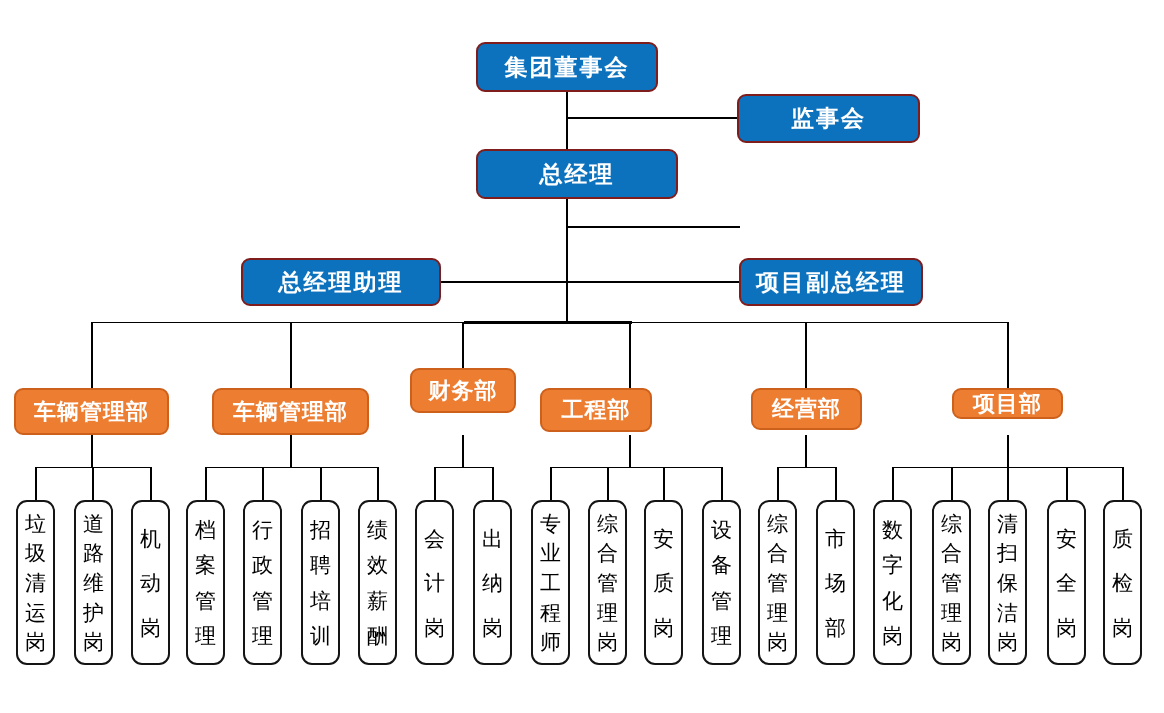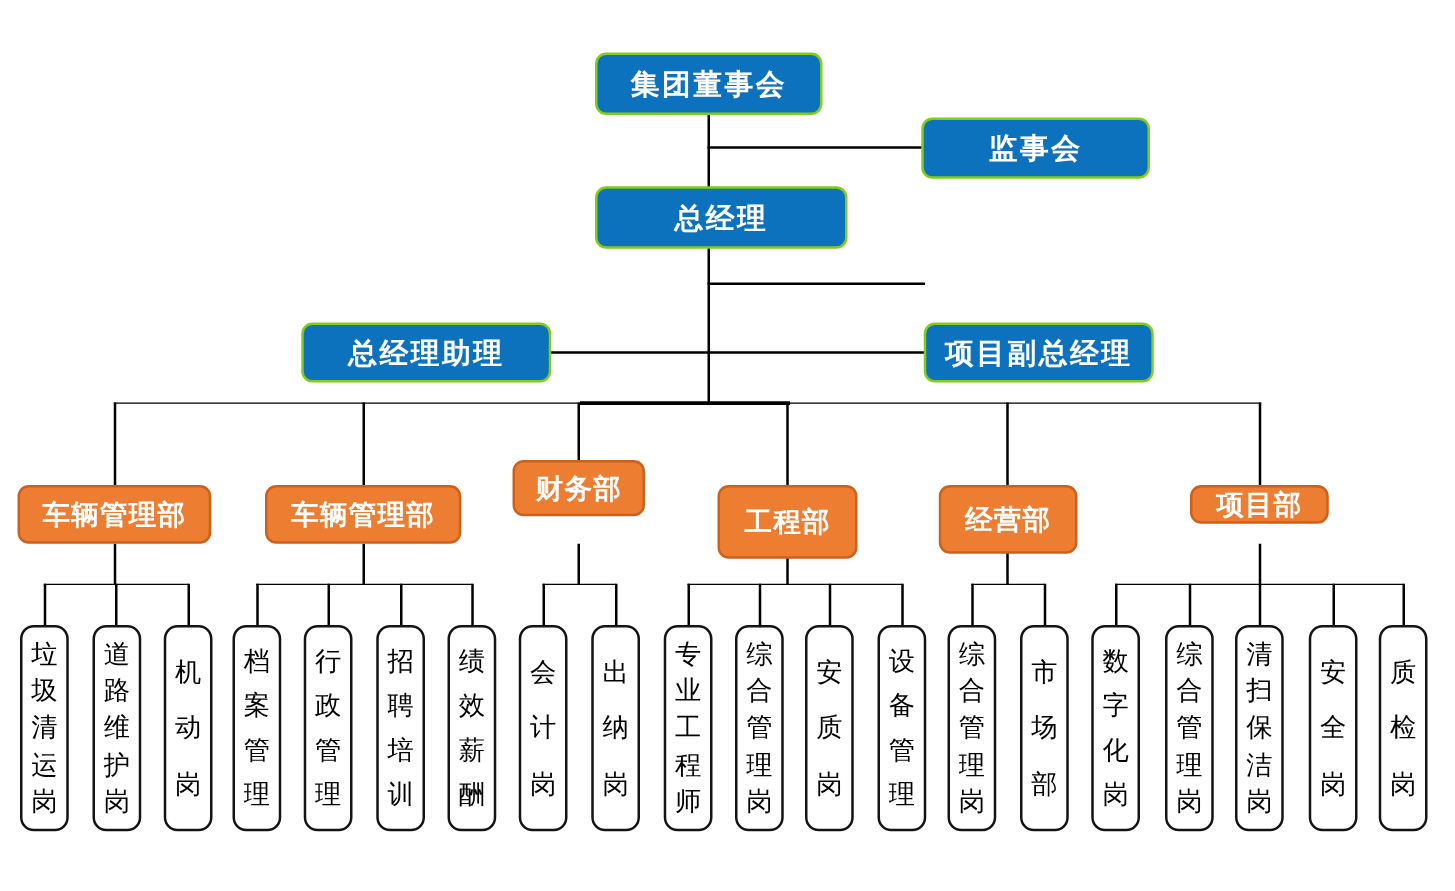--- a/index.html
+++ b/index.html
@@ -1,19 +1,19 @@
 <!DOCTYPE html>
 <html><head>
 <meta charset="utf-8">
 <style>
   html,body{margin:0;padding:0;background:#fff;}
   body{font-family:"Liberation Sans","DejaVu Sans",sans-serif;}
   #canvas{position:relative;width:1164px;height:713px;background:#ffffff;overflow:hidden;}
   .node{position:absolute;display:flex;align-items:center;justify-content:center;box-sizing:border-box;text-align:center;}
-  .blue{background:#0d72bd;border:2px solid #84cc16;border-radius:9px;color:#ffffff;font-weight:bold;font-size:23px;letter-spacing:2px;}
+  .blue{background:#0d72bd;border:2px solid #7f1d1d;border-radius:9px;color:#ffffff;font-weight:bold;font-size:23px;letter-spacing:2px;}
   .orange{background:#ed7d31;border:2px solid #cd611c;border-radius:9px;color:#ffffff;font-weight:bold;font-size:22px;letter-spacing:1px;}
   .leaf{background:#ffffff;border:2px solid #141414;border-radius:11px;color:#000000;font-size:21px;font-weight:400;
         flex-direction:column;justify-content:space-evenly;padding:2px 0;}
   .leaf span{display:block;line-height:1;text-align:center;}
   .ln{position:absolute;background:#000000;}
 </style>
 </head>
 <body>
 
 <div id="canvas">
@@ -75,22 +75,22 @@
 
   <div class="node blue" style="left:476px;top:42px;width:182px;height:50px">集团董事会</div>
   <div class="node blue" style="left:737px;top:94px;width:183px;height:49px">监事会</div>
   <div class="node blue" style="left:476px;top:149px;width:202px;height:50px">总经理</div>
   <div class="node blue" style="left:739px;top:258px;width:184px;height:48px">项目副总经理</div>
   <div class="node blue" style="left:241px;top:258px;width:200px;height:48px">总经理助理</div>
 
   <div class="node orange" style="left:14px;top:388px;width:155px;height:47px">车辆管理部</div>
   <div class="node orange" style="left:212px;top:388px;width:157px;height:47px">车辆管理部</div>
   <div class="node orange" style="left:410px;top:368px;width:106px;height:45px">财务部</div>
-  <div class="node orange" style="left:574px;top:388px;width:112px;height:59px">工程部</div>
-  <div class="node orange" style="left:751px;top:388px;width:111px;height:55px">经营部</div>
+  <div class="node orange" style="left:540px;top:388px;width:112px;height:44px">工程部</div>
+  <div class="node orange" style="left:751px;top:388px;width:111px;height:42px">经营部</div>
   <div class="node orange" style="left:952px;top:388px;width:111px;height:31px">项目部</div>
 
   <div class="node leaf vtext" style="left:16px;top:500px;width:39px;height:165px">
       <span>垃</span>
       <span>圾</span>
       <span>清</span>
       <span>运</span>
       <span>岗</span>
     </div>
   <div class="node leaf vtext" style="left:74px;top:500px;width:39px;height:165px">

